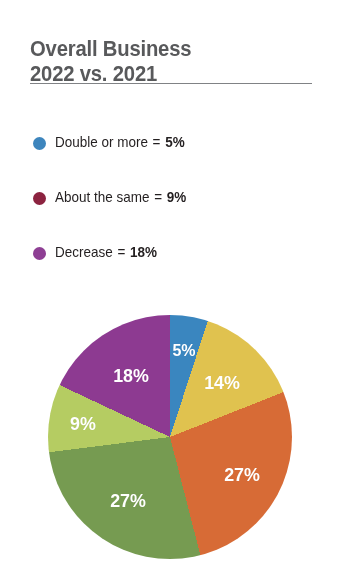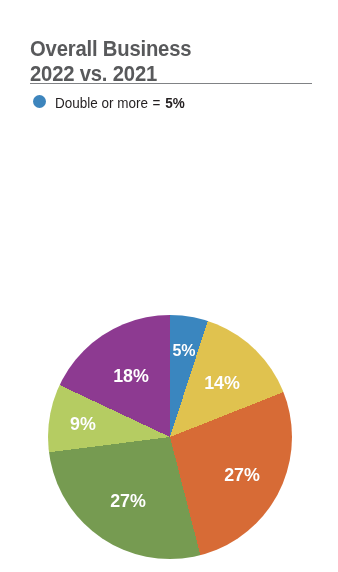--- a/index.html
+++ b/index.html
@@ -46,23 +46,24 @@
 
   
   #legend {
     position: absolute;
     left: 33px;
     top: 95px;
     width: 300px;
   }
   .legend-item {
     display: flex;
-    align-items: flex-start;
+    align-items: flex-end;
     height: 23px;
     margin-bottom: 8px;
+    margin-top: 32px;
   }
   .legend-dot {
     width: 13px;
     height: 13px;
     border-radius: 50%;
     flex: 0 0 13px;
     margin-right: 9px;
   }
   .legend-text {
     font-size: 14.5px;
@@ -109,20 +110,28 @@
   <div class="title-line">Overall Business</div>
   <div class="title-line">2022 vs. 2021</div>
 </div>
 <div id="title-rule"></div>
 
 <div id="legend">
     <div class="legend-item">
       <span class="legend-dot" style="background: rgb(61, 133, 189);"></span>
       <span class="legend-text"><span class="lbl">Double or more</span> <span class="eq">=</span> <span class="val">5%</span></span>
     </div>
+    <div class="legend-item">
+      <span class="legend-dot" style="background: rgb(140, 35, 64);"></span>
+      <span class="legend-text"><span class="lbl">About the same</span> <span class="eq">=</span> <span class="val">9%</span></span>
+    </div>
+    <div class="legend-item">
+      <span class="legend-dot" style="background: rgb(142, 63, 148);"></span>
+      <span class="legend-text"><span class="lbl">Decrease</span> <span class="eq">=</span> <span class="val">18%</span></span>
+    </div>
   </div>
 
 <div id="pie-wrap">
   <div id="pie" style="background: conic-gradient(rgb(58, 134, 191) 0deg, rgb(58, 134, 191) 18deg, rgb(224, 194, 79) 18deg, rgb(224, 194, 79) 68.4deg, rgb(215, 107, 54) 68.4deg, rgb(215, 107, 54) 165.6deg, rgb(118, 155, 81) 165.6deg, rgb(118, 155, 81) 262.8deg, rgb(181, 204, 98) 262.8deg, rgb(181, 204, 98) 295.2deg, rgb(141, 58, 145) 295.2deg, rgb(141, 58, 145) 360deg);"></div>
 <div class="slice-label small" style="left: 135.7px; top: 35.2px;">5%</div>
     <div class="slice-label" style="left: 173.8px; top: 66.9px;">14%</div>
     <div class="slice-label" style="left: 193.7px; top: 158.6px;">27%</div>
     <div class="slice-label" style="left: 79.5px; top: 184.6px;">27%</div>
     <div class="slice-label" style="left: 35.2px; top: 108.3px;">9%</div>
     <div class="slice-label" style="left: 82.8px; top: 60.2px;">18%</div>

